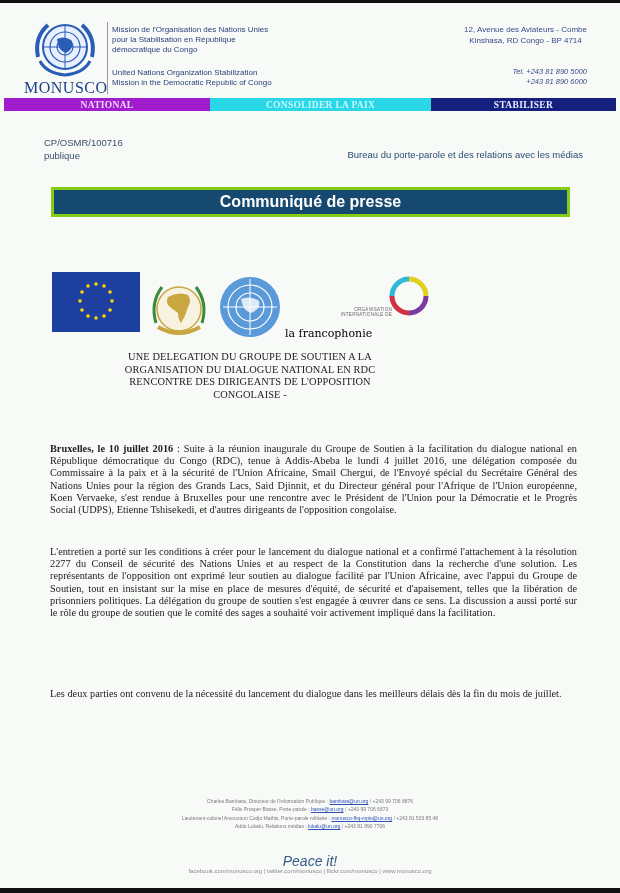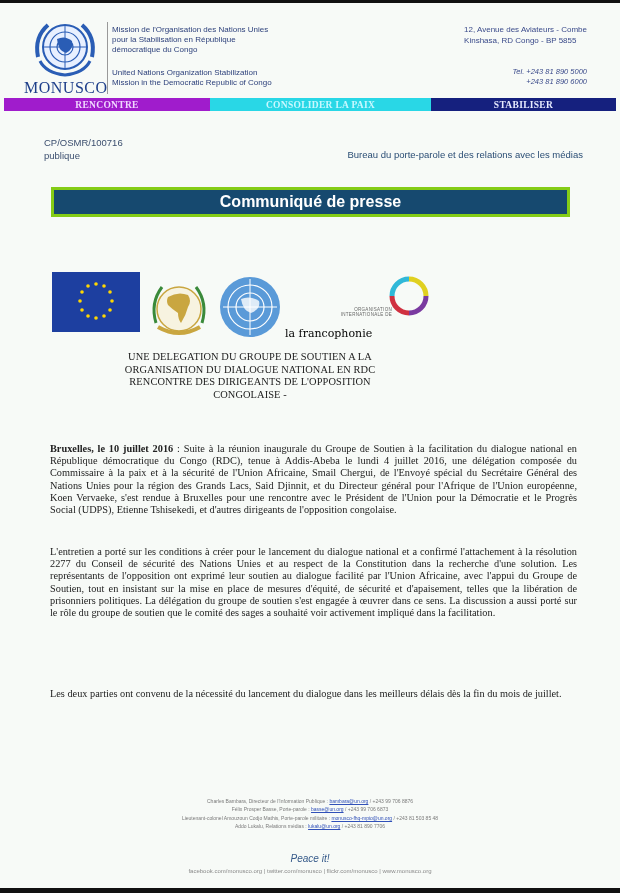--- a/index.html
+++ b/index.html
@@ -4,21 +4,21 @@
 <style>
   html,body{margin:0;padding:0;}
   body{width:620px;height:893px;background:#f7faf7;position:relative;overflow:hidden;font-family:"Liberation Sans",sans-serif;color:#222;}
   .topbar{position:absolute;left:0;top:0;width:620px;height:3px;background:#111;}
   .bottombar{position:absolute;left:0;bottom:0;width:620px;height:5px;background:#111;}
   .hdr-logo{position:absolute;left:30px;top:17px;width:70px;height:62px;}
   .monusco{position:absolute;left:24px;top:79px;font-family:"Liberation Serif",serif;font-size:16px;color:#1e3f8a;letter-spacing:0.5px;}
   .vsep{position:absolute;left:107px;top:22px;width:1px;height:72px;background:#999;}
   .mission-fr{position:absolute;left:112px;top:25px;font-size:8px;line-height:10px;color:#2b3f7a;width:200px;}
   .mission-en{position:absolute;left:112px;top:68px;font-size:8px;line-height:10px;color:#2b3f7a;width:200px;}
-  .addr{position:absolute;right:33px;top:24px;font-size:8px;line-height:11px;color:#3a4a8a;text-align:left;}
+  .addr{position:absolute;right:33px;top:24px;font-size:8px;line-height:11px;color:#3a4a8a;text-align:center;}
   .tel{position:absolute;right:33px;top:67px;font-size:7.5px;line-height:10px;color:#3a4a8a;text-align:right;font-style:italic;}
   .bands{position:absolute;left:4px;top:98px;width:612px;height:13px;display:flex;}
   .band{height:13px;display:flex;align-items:center;justify-content:center;font-family:"Liberation Serif",serif;font-size:9.5px;font-weight:bold;letter-spacing:0.3px;}
   .b1{width:206px;background:#a01ccc;color:#f0d8ff;}
   .b2{width:185px;background:#15207e;color:#e8ecff;}
   .b3{width:221px;background:#29d7e6;color:#c9f8ff;}
   .ref{position:absolute;left:44px;top:136px;font-size:9.5px;line-height:13px;color:#3b4e6e;}
   .bureau{position:absolute;right:37px;top:149px;font-size:9.5px;color:#2a4d74;}
   .cp-banner{position:absolute;left:51px;top:187px;width:513px;height:24px;background:#16496f;border:3px solid #84cc16;color:#fff;font-size:16px;font-weight:bold;display:flex;align-items:center;justify-content:center;}
   .logos{position:absolute;left:52px;top:271px;height:70px;width:400px;}
@@ -29,21 +29,21 @@
   .oif-big{position:absolute;left:233px;top:56px;font-family:"DejaVu Serif",serif;font-size:11px;color:#000000;}
   .oif-ring{position:absolute;left:336px;top:4px;width:42px;height:42px;}
   .headline{position:absolute;left:80px;top:351px;width:340px;text-align:center;font-family:"Liberation Serif",serif;font-size:10.4px;line-height:12.6px;color:#222;letter-spacing:0.1px;}
   .body{position:absolute;left:50px;width:527px;font-family:"Liberation Serif",serif;font-size:10.3px;line-height:12.2px;color:#222;text-align:justify;}
   .p1{top:443px;}
   .p2{top:546px;}
   .p3{top:688px;}
   .p1 b{font-weight:bold;font-family:Liberation Serif, serif;}
   .footer{position:absolute;left:0;width:620px;top:797px;text-align:center;font-size:5px;line-height:8.4px;color:#7a7a7a;}
   .footer .mail{color:#3050b8;text-decoration:underline;}
-  .peace{position:absolute;left:0;width:620px;top:853px;text-align:center;font-size:10px;font-style:italic;color:#365a8a;}
+  .peace{position:absolute;left:0;width:620px;top:853px;text-align:center;font-size:14px;font-style:italic;color:#365a8a;}
   .social{position:absolute;left:0;width:620px;top:868px;text-align:center;font-size:6px;color:#8a8a8a;}
 </style>
 </head>
 <body>
 
 <div class="topbar"></div>
 
 <div class="hdr-logo">
   <svg width="70" height="62" viewBox="0 0 70 62">
     <path d="M8 40 Q4 20 18 8 M62 40 Q66 20 52 8" stroke="#2a5db5" stroke-width="4" fill="none"></path>
@@ -62,29 +62,29 @@
   <div>Mission de l'Organisation des Nations Unies</div>
   <div>pour la Stabilisation en République</div>
   <div>démocratique du Congo</div>
 </div>
 <div class="mission-en">
   <div>United Nations Organization Stabilization</div>
   <div>Mission in the Democratic Republic of Congo</div>
 </div>
 <div class="addr">
   <div>12, Avenue des Aviateurs - Combe</div>
-  <div>Kinshasa, RD Congo - BP 5855</div>
+  <div>Kinshasa, RD Congo - BP 4714</div>
 </div>
 <div class="tel">
   <div>Tel. +243 81 890 5000</div>
   <div>+243 81 890 6000</div>
 </div>
 
 <div class="bands">
-  <div class="band b1">RENCONTRE</div>
+  <div class="band b1">NATIONAL</div>
   <div class="band b3">CONSOLIDER LA PAIX</div>
   <div class="band b2">STABILISER</div>
 </div>
 
 <div class="ref">
   <div>CP/OSMR/100716</div>
   <div>publique</div>
 </div>
 <div class="bureau">Bureau du porte-parole et des relations avec les médias</div>
 

